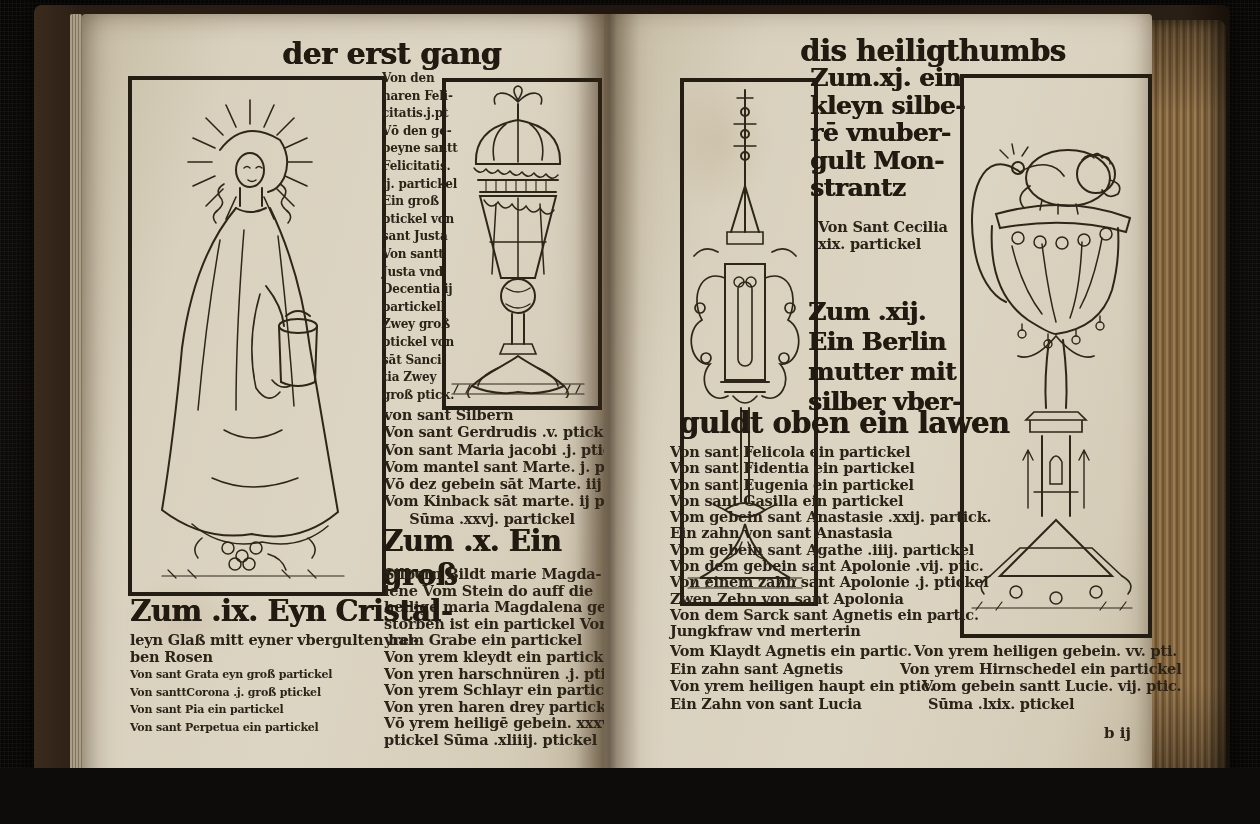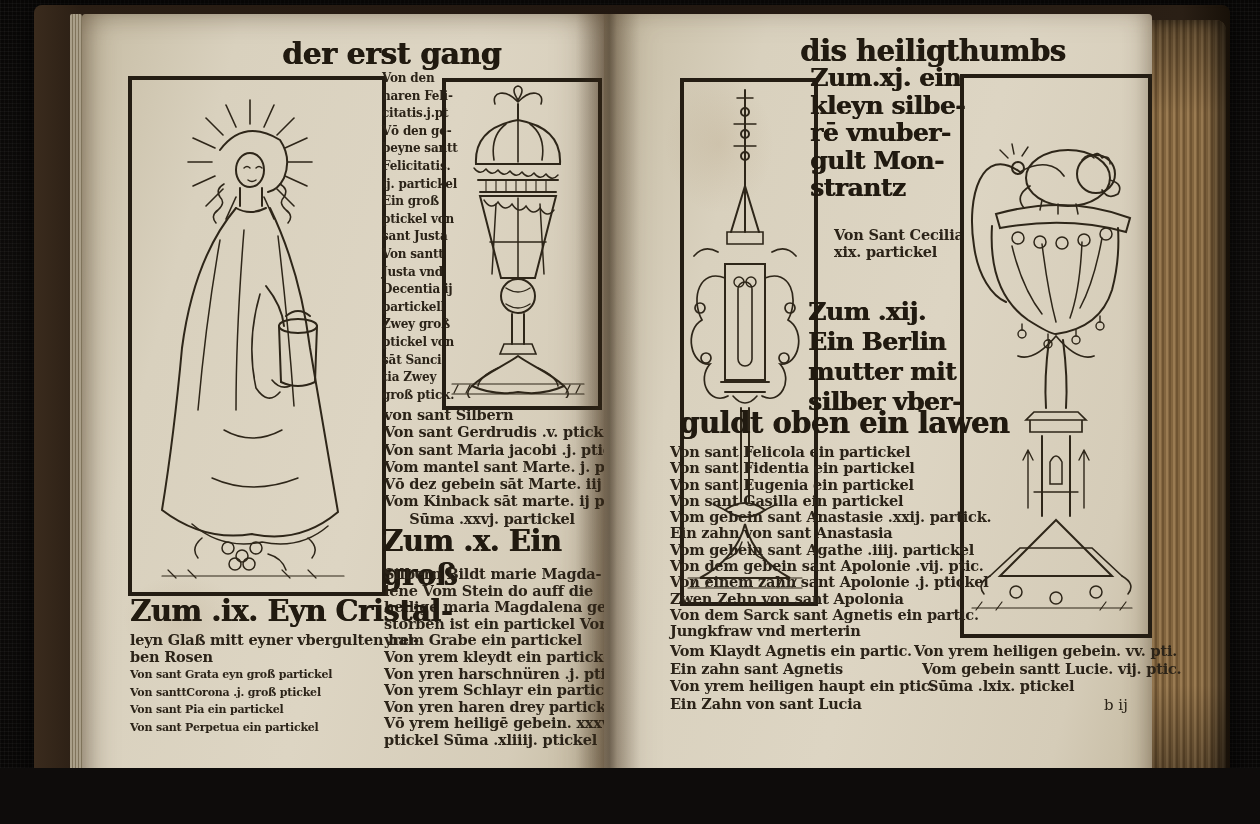--- a/index.html
+++ b/index.html
@@ -29,21 +29,21 @@
   .gutter{position:absolute;left:576px;top:14px;width:64px;height:796px;pointer-events:none;
     background:linear-gradient(90deg, rgba(60,42,22,0) 0%, rgba(60,42,22,0.30) 42%, rgba(38,26,12,0.42) 52%, rgba(60,42,22,0.22) 64%, rgba(60,42,22,0) 100%);}
   .stain{position:absolute;border-radius:50%;pointer-events:none;}
 
   .abs{position:absolute;}
   .hdr{font-weight:bold;letter-spacing:-0.5px;color:#211a10;text-shadow:0.6px 0 0 #211a10;}
   .ln{white-space:nowrap;font-weight:bold;letter-spacing:-0.2px;}
   .frame{position:absolute;border:4px solid #241d13;background:transparent;}
   svg.cut{display:block;}
   .c2{display:grid;grid-template-columns:242px 1fr;column-gap:2px;}
-  .sig{font-weight:normal;}
+  .sig{font-weight:bold;margin-top:28px;}
 </style>
 </head>
 <body>
 
 <div class="scene">
   <div class="cover"></div>
   <div class="spine-edge"></div>
   <div class="edges-right"></div>
 
   <div class="page left">
@@ -249,21 +249,21 @@
 
     <div class="abs" style="left:206px;top:50px;width:156px;">
       <div class="hdr" style="font-size:25px;line-height:27.6px;">
         <div>Zum.xj. ein</div>
         <div>kleyn silbe-</div>
         <div>rē vnuber-</div>
         <div>gult Mon-</div>
         <div>strantz</div>
       </div>
     </div>
-    <div class="abs" style="left:214px;top:212px;font-size:14.5px;line-height:17px;margin-left:16px;">
+    <div class="abs" style="left:214px;top:204px;font-size:14.5px;line-height:17px;">
       <div class="ln">Von Sant Cecilia</div>
       <div class="ln">xix. partickel</div>
     </div>
 
     <div class="abs" style="left:204px;top:283px;width:156px;text-align:left;">
       <div class="hdr" style="font-size:25px;line-height:30px;">
         <div>Zum .xij.</div>
         <div>Ein Berlin</div>
         <div>mutter mit</div>
         <div>silber vber-</div>
@@ -350,20 +350,21 @@
 
     <div class="abs c2" style="left:66px;top:628px;width:476px;font-size:14.5px;line-height:17.6px;">
       <div>
         <div class="ln">Vom Klaydt Agnetis ein partic.</div>
         <div class="ln">Ein zahn sant Agnetis</div>
         <div class="ln">Von yrem heiligen haupt ein ptic.</div>
         <div class="ln">Ein Zahn von sant Lucia</div>
       </div>
       <div>
         <div class="ln">Von yrem heiligen gebein. vv. pti.</div>
+        <div class="ln" style="margin-left:-14px;">Von yrem Hirnschedel ein partickel</div>
         <div class="ln" style="margin-left:8px;">Vom gebein santt Lucie. vij. ptic.</div>
         <div class="ln" style="margin-left:14px;">Sūma .lxix. ptickel</div>
       </div>
     </div>
     <div class="abs sig" style="left:500px;top:682px;font-size:15px;">b ij</div>
   </div>
 
   <div class="gutter"></div>
 </div>
 

